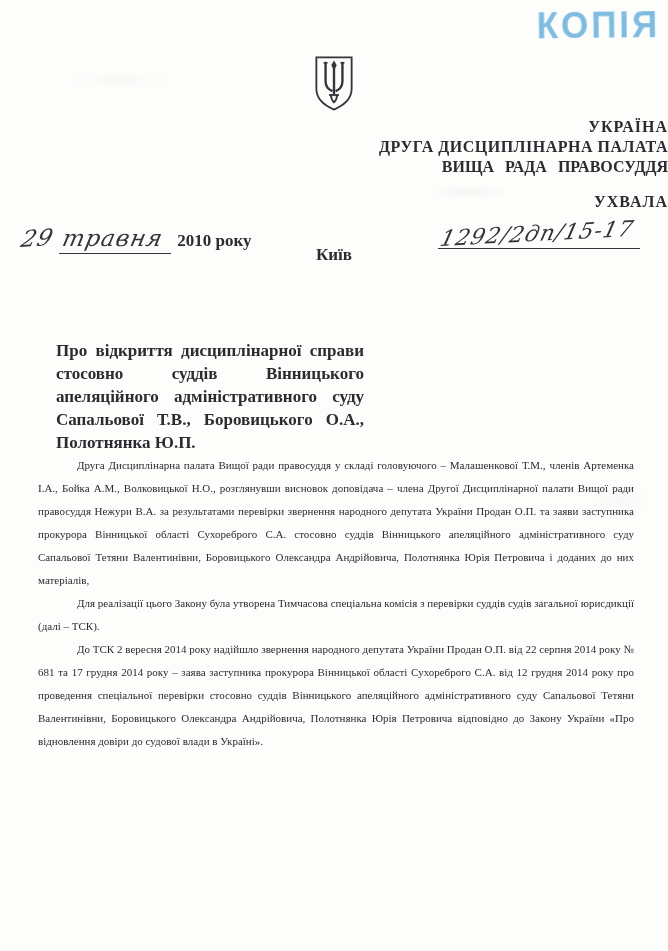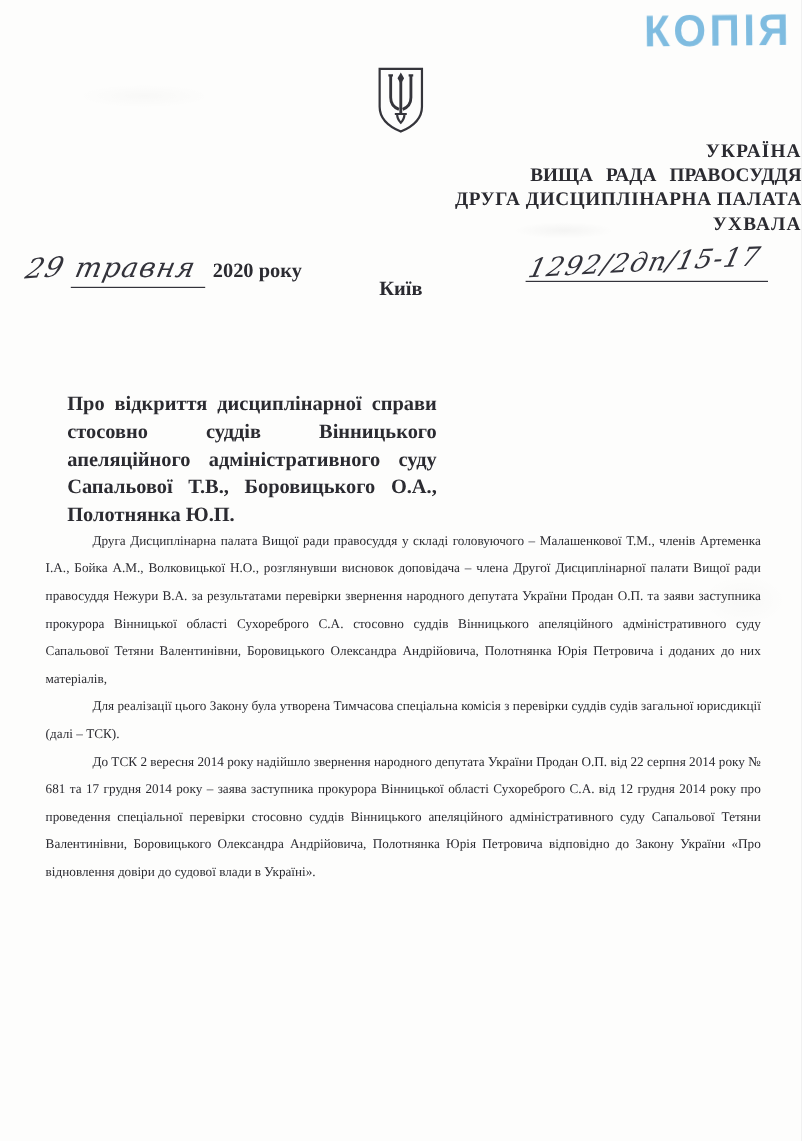--- a/index.html
+++ b/index.html
@@ -30,21 +30,21 @@
     filter:blur(.3px);
     user-select:none;
   }
   
   .header{margin-top:55px;text-align:right;line-height:20px;}
   .emblem{display:block;margin:0 auto 5px auto;}
   .hline{font-weight:700;font-size:16px;}
   .hline.country{letter-spacing:1px;}
   .hline.org{word-spacing:7px;}
   .hline.chamber{letter-spacing:.5px;}
-  .hline.doctype{letter-spacing:1px;margin-top:1px;font-family:Liberation Serif, serif;}
+  .hline.doctype{letter-spacing:1px;margin-top:15px;font-family:Liberation Serif, serif;}
   
   .daterow{position:relative;height:42px;margin-top:9px;font-size:17px;}
   .date-left{position:absolute;left:22px;top:4px;white-space:nowrap;}
   .hand{
     font-family:"DejaVu Serif", serif;
     font-style:italic;
     display:inline-block;
     transform:skewX(-12deg);
     font-size:23px;
     color:#33333b;
@@ -93,28 +93,28 @@
       </g>
       <path d="M30 7 l3.6 6.2 -3.6 6.2 -3.6 -6.2 Z" fill="#35353b"></path>
       <g stroke="#35353b" stroke-width="2.4" fill="none">
         <path d="M23.5 52 H36.5"></path>
         <path d="M26 52 C26 57 28 59.5 30 61.5 C32 59.5 34 57 34 52"></path>
         <path d="M16.5 10 h5"></path>
         <path d="M38.5 10 h5"></path>
       </g>
     </svg>
     <div class="hline country">УКРАЇНА</div>
+    <div class="hline chamber">ДРУГА ДИСЦИПЛІНАРНА ПАЛАТА</div>
     <div class="hline org">ВИЩА  РАДА  ПРАВОСУДДЯ</div>
-    <div class="hline chamber">ДРУГА ДИСЦИПЛІНАРНА ПАЛАТА</div>
     <div class="hline doctype">УХВАЛА</div>
   </div>
 
   <div class="daterow">
     <div class="date-left">
-      <span class="hand hand-day">29</span><span class="u-line"><span class="hand">травня</span></span><span class="printed-year">2020 року</span>
+      <span class="hand hand-day">29</span><span class="u-line"><span class="hand">травня</span></span><span class="printed-year">2010 року</span>
     </div>
     <div class="date-city">Київ</div>
     <div class="date-num">
       <span class="u-line"><span class="hand">1292/2дп/15-17</span></span>
     </div>
   </div>
 
   <div class="subject">Про відкриття дисциплінарної справи стосовно суддів Вінницького апеляційного адміністративного суду Сапальової Т.В., Боровицького О.А., Полотнянка Ю.П.</div>
 
   <div class="body">

